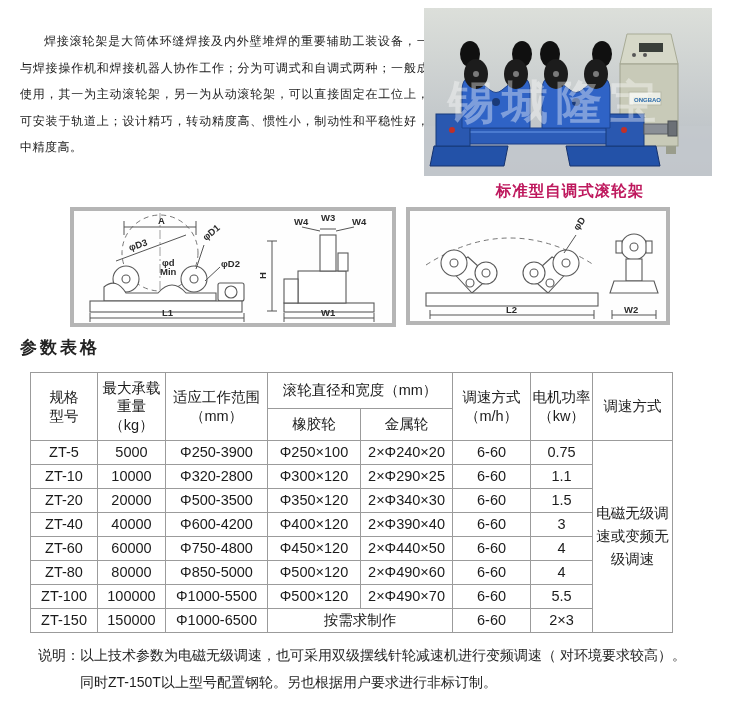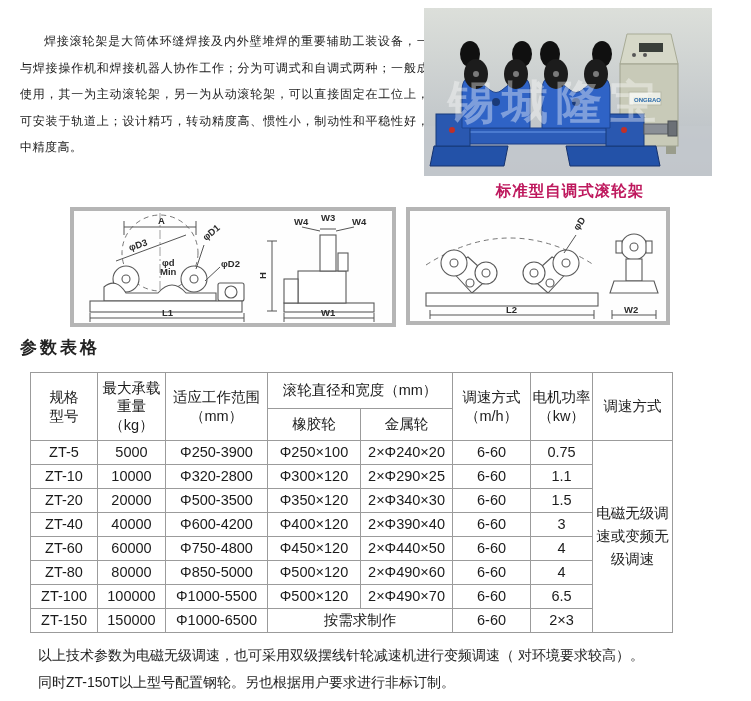--- a/index.html
+++ b/index.html
@@ -311,30 +311,31 @@
         <td>6-60</td>
         <td>4</td>
       </tr>
       <tr class="datarow">
         <td>ZT-100</td>
         <td>100000</td>
         <td>Φ1000-5500</td>
         <td>Φ500×120</td>
         <td>2×Φ490×70</td>
         <td>6-60</td>
-        <td>6.5</td>
+        <td>5.5</td>
       </tr>
       <tr class="datarow">
         <td>ZT-150</td>
         <td>150000</td>
         <td>Φ1000-6500</td>
         <td colspan="2">按需求制作</td>
         <td>6-60</td>
         <td>2×3</td>
       </tr>
     </tbody>
   </table>
 </div>
 
 <div id="notes" class="abs">
+  <span id="notes-label">说明：</span>
   <div id="notes-body">以上技术参数为电磁无级调速，也可采用双级摆线针轮减速机进行变频调速（ 对环境要求较高）。
 同时ZT-150T以上型号配置钢轮。另也根据用户要求进行非标订制。</div>
 </div>
 
 </body></html>

